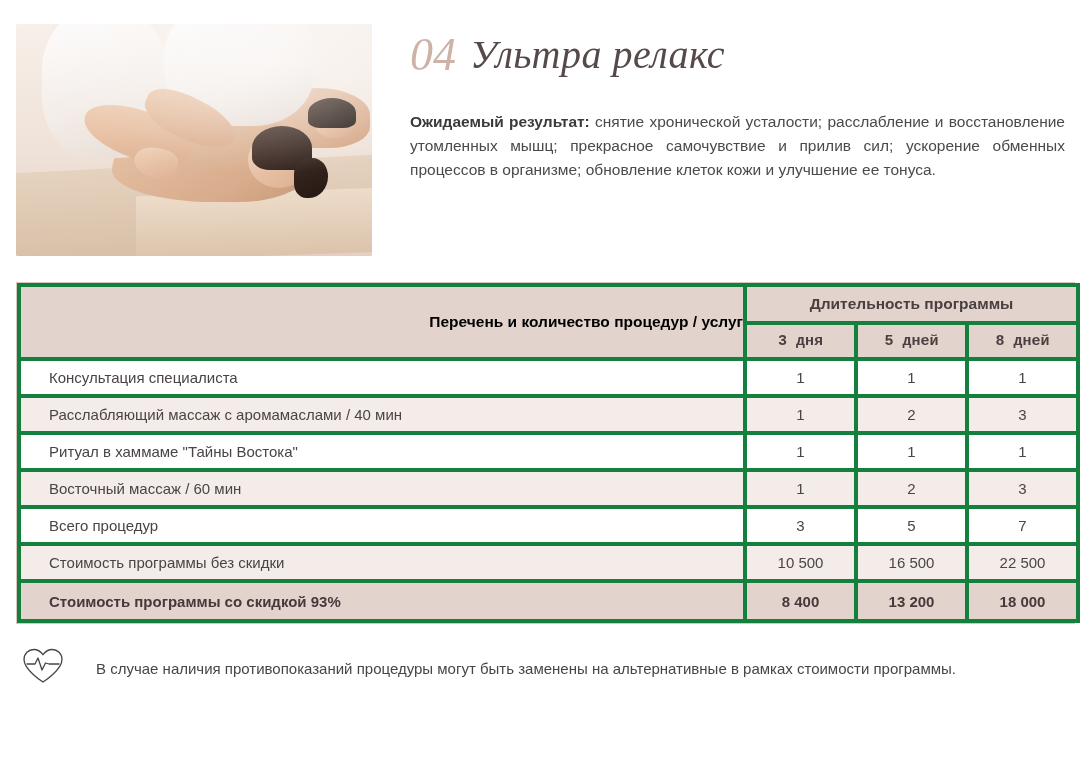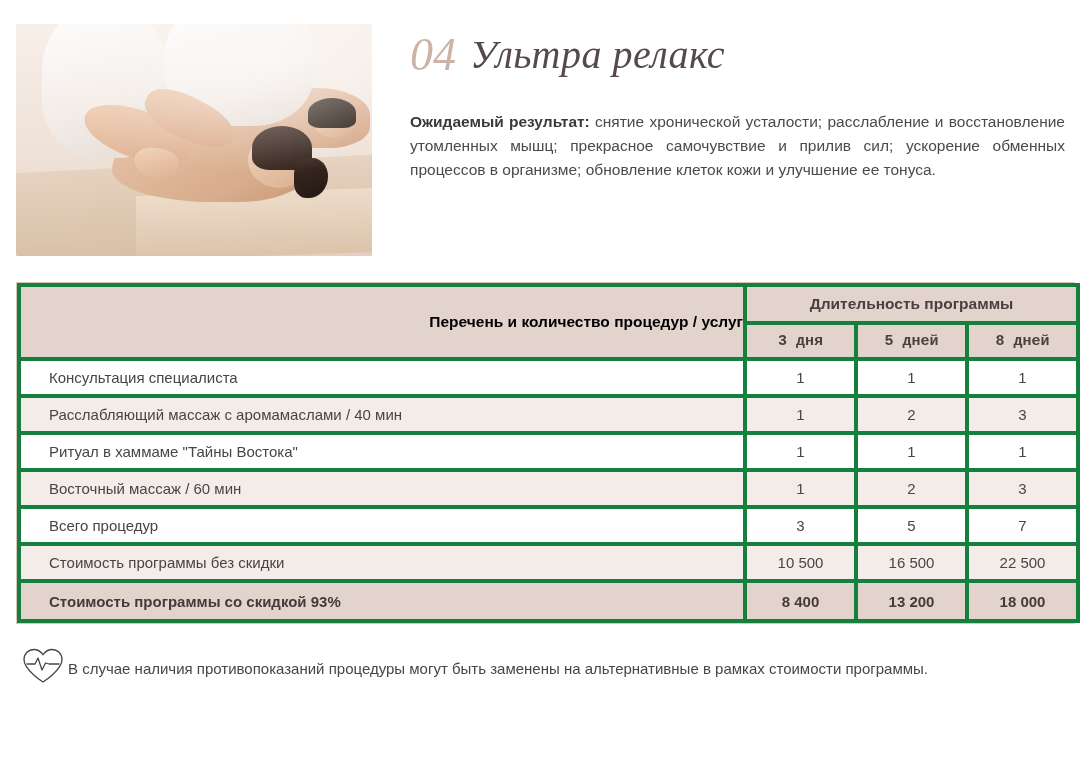--- a/index.html
+++ b/index.html
@@ -250,21 +250,21 @@
     background: #e3d3cd;
     font-weight: bold;
     color: #46393a;
     height: 36px;
   }
 
   
   .footnote {
     display: flex;
     align-items: center;
-    gap: 2px;
+    gap: 30px;
     margin: 22px 16px 0 20px;
   }
   .heart-icon { flex: 0 0 auto; }
   .footnote-text {
     font-size: 15px;
     color: #4a4445;
     line-height: 1.4;
   }
 </style>
 </head>

